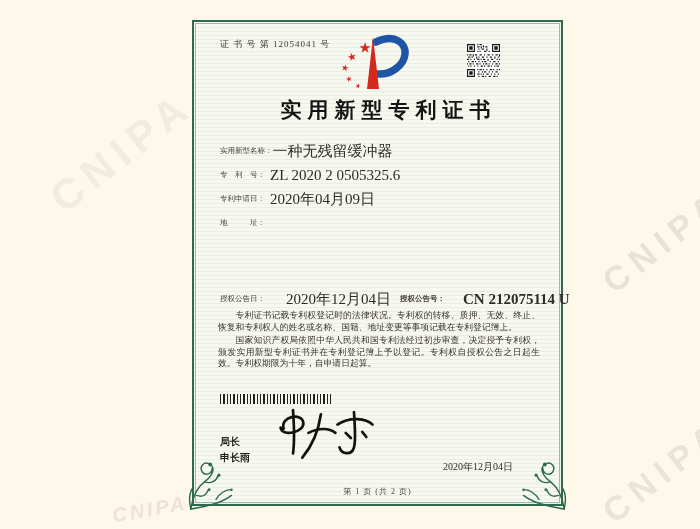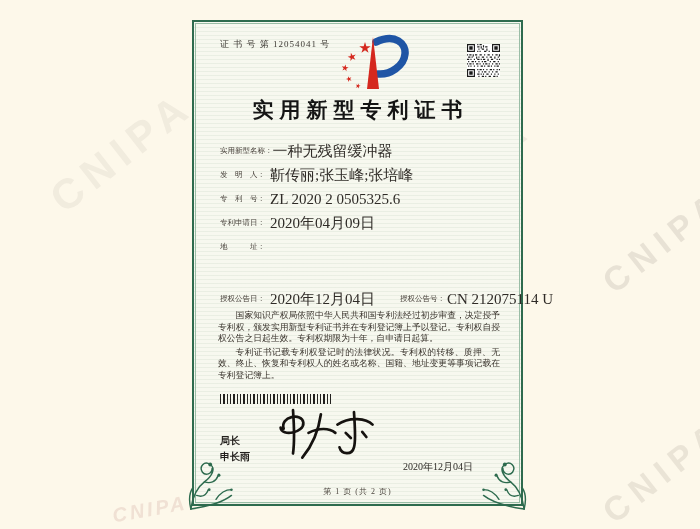--- a/index.html
+++ b/index.html
@@ -17,62 +17,62 @@
   .wm1{left:38px;top:128px;font-size:42px;color:rgba(166,156,143,0.13);}
   .wm2{left:252px;top:80px;font-size:38px;color:rgba(160,150,138,0.13);}
   .wm3{left:388px;top:150px;font-size:38px;color:rgba(160,150,138,0.15);}
   .wm4{left:592px;top:222px;font-size:34px;color:rgba(148,140,128,0.20);}
   .wm5{left:592px;top:452px;font-size:34px;color:rgba(148,140,128,0.18);}
   .wm6{left:248px;top:338px;font-size:38px;color:rgba(160,150,138,0.10);}
   .wm7{left:112px;top:498px;font-size:20px;transform:rotate(-10deg);
        font-style:italic;letter-spacing:3px;color:rgba(202,156,146,0.25);}
   
   .page{
-    position:absolute;left:192px;top:20px;width:331px;height:486px;
+    position:absolute;left:192px;top:20px;width:371px;height:486px;
     box-sizing:border-box;border:2px solid #2e6b4e;
     background-color:#f7f8ef;
     background-image:repeating-linear-gradient(0deg,
       rgba(152,180,152,0.14) 0px, rgba(152,180,152,0.14) 1px,
       rgba(255,255,255,0) 1px, rgba(255,255,255,0) 4px);
   }
   .page::before{
     content:"";position:absolute;inset:1px;border:1px solid #9abda6;
     pointer-events:none;
   }
   .cert-no{position:absolute;left:26px;top:16px;font-size:9px;color:#3c3833;letter-spacing:1px;}
   .logo{position:absolute;left:142px;top:12px;width:74px;height:60px;}
   .qr{position:absolute;left:273px;top:22px;width:33px;height:33px;}
   .title{
     position:absolute;left:0;top:74px;width:100%;text-align:center;
     font-size:21px;font-weight:bold;color:#141414;
-    letter-spacing:6px;text-indent:6px;
+    letter-spacing:6px;text-indent:6px;padding-left:8px;
   }
   .fields{position:absolute;left:26px;top:124px;right:16px;}
   .frow{display:flex;align-items:center;margin-bottom:14px;line-height:10px;}
   .flabel{flex:0 0 50px;font-size:7.5px;color:#47403a;white-space:nowrap;}
   .fvalue{font-size:15px;color:#2f2b27;white-space:nowrap;}
   .grant-row{position:absolute;left:26px;top:272px;right:16px;display:flex;line-height:10px;}
-  .grant-pair{display:flex;align-items:flex-end;}
-  .grant-pair.second{position:absolute;left:180px;}
+  .grant-pair{display:flex;align-items:flex-end;gap:16px;}
+  .grant-pair.second{position:absolute;left:180px;font-weight:bold;}
   .paras{position:absolute;left:24px;right:21px;top:288px;color:#39332c;}
   .paras p{
     margin:0 0 2px 0;font-size:8.8px;line-height:11.6px;
     text-indent:2em;text-align:justify;
   }
   .barcode{
     position:absolute;left:26px;top:372px;width:112px;height:10px;
     background-image:repeating-linear-gradient(90deg,
       #23211f 0px,#23211f 1.5px, transparent 1.5px, transparent 2.6px,
       #23211f 2.6px,#23211f 5px, transparent 5px, transparent 7.4px,
       #23211f 7.4px,#23211f 8.4px, transparent 8.4px, transparent 10px);
   }
   .signer{
     position:absolute;left:26px;top:412px;font-size:10px;font-weight:bold;
     color:#221f1c;line-height:16px;
-    font-family:Liberation Mono, monospace;
+    font-family:Liberation Serif, serif;
   }
   .signature{position:absolute;left:70px;top:384px;width:120px;height:62px;}
   .issue-date{position:absolute;right:48px;top:438px;font-size:10px;color:#2c2925;}
   .page-indicator{
     position:absolute;left:0;top:464px;width:100%;text-align:center;
     font-size:8px;color:#4c463f;letter-spacing:1px;
   }
   .corner{position:absolute;width:58px;height:68px;}
   .corner.bl{left:-7px;bottom:-9px;}
   .corner.br{right:-7px;bottom:-9px;transform:scaleX(-1);}
@@ -122,24 +122,20 @@
   </svg>
 
   <div class="title">实用新型专利证书</div>
 
   <div class="fields">
     <div class="frow">
       <span class="flabel">实用新型名称：</span>
       <span class="fvalue">一种无残留缓冲器</span>
     </div>
     <div class="frow">
-      <span class="flabel">发　明　人：</span>
-      <span class="fvalue">靳传丽;张玉峰;张培峰</span>
-    </div>
-    <div class="frow">
       <span class="flabel">专　利　号：</span>
       <span class="fvalue">ZL 2020 2 0505325.6</span>
     </div>
     <div class="frow">
       <span class="flabel">专利申请日：</span>
       <span class="fvalue">2020年04月09日</span>
     </div>
     <div class="frow">
       <span class="flabel">地　　　址：</span>
     </div>
@@ -150,22 +146,22 @@
       <span class="flabel">授权公告日：</span>
       <span class="fvalue">2020年12月04日</span>
     </div>
     <div class="grant-pair second">
       <span class="flabel" style="flex-basis:auto;margin-right:2px;">授权公告号：</span>
       <span class="fvalue">CN 212075114 U</span>
     </div>
   </div>
 
   <div class="paras">
+    <p>专利证书记载专利权登记时的法律状况。专利权的转移、质押、无效、终止、恢复和专利权人的姓名或名称、国籍、地址变更等事项记载在专利登记簿上。</p>
     <p>国家知识产权局依照中华人民共和国专利法经过初步审查，决定授予专利权，颁发实用新型专利证书并在专利登记簿上予以登记。专利权自授权公告之日起生效。专利权期限为十年，自申请日起算。</p>
-    <p>专利证书记载专利权登记时的法律状况。专利权的转移、质押、无效、终止、恢复和专利权人的姓名或名称、国籍、地址变更等事项记载在专利登记簿上。</p>
   </div>
 
   <div class="barcode"></div>
 
   <div class="signer">
     <div>局长</div>
     <div>申长雨</div>
   </div>
 
   <svg class="signature" viewBox="0 0 110 60">

